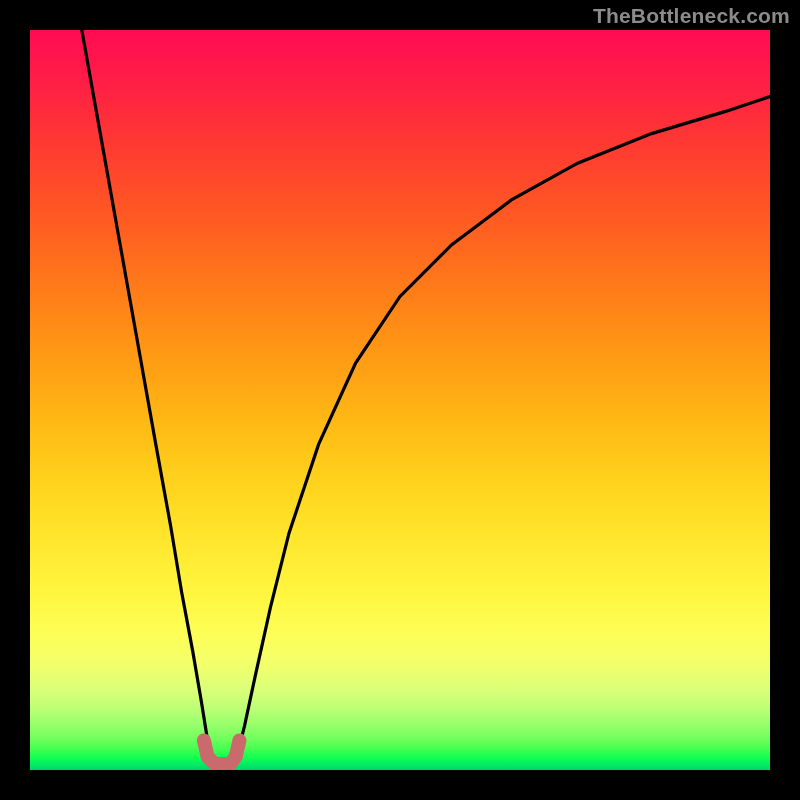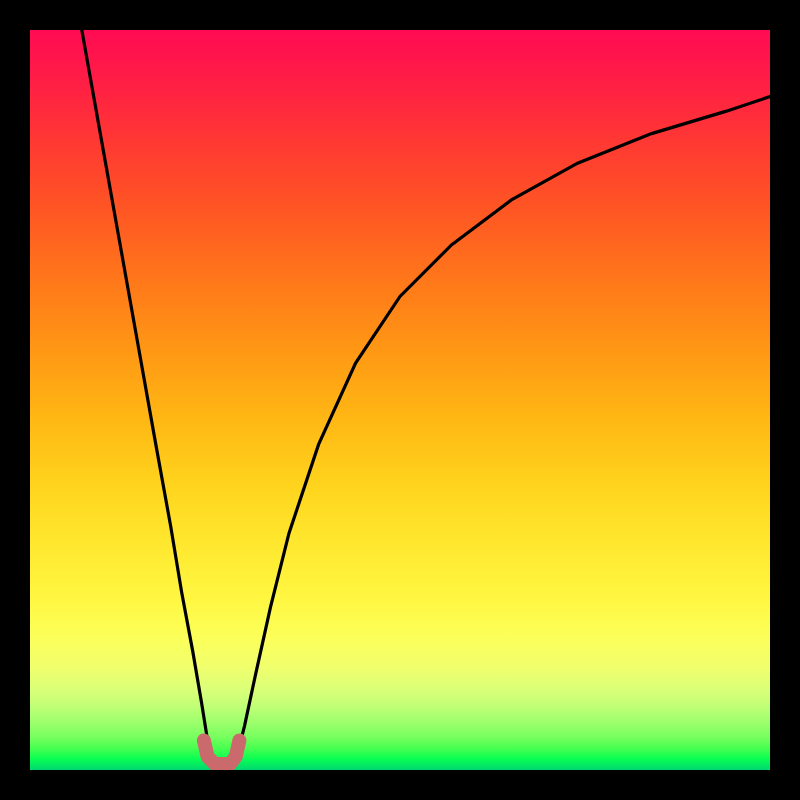--- a/index.html
+++ b/index.html
@@ -73,13 +73,14 @@
 <body>
 <div class="frame">
   <div class="plot">
     <div class="gradient"></div>
     <svg class="curves" viewBox="0 0 740 740">
       <path id="path-left" fill="none" stroke="#000000" stroke-width="3.2" stroke-linecap="round" d="M51.80 0.00 L70.30 103.60 L88.80 207.20 L107.30 310.80 L125.80 414.40 L140.60 495.80 L151.70 562.40 L162.80 621.60 L171.68 673.40 L177.60 710.40 L182.04 725.20"></path>
       <path id="path-right" fill="none" stroke="#000000" stroke-width="3.2" stroke-linecap="round" d="M207.20 725.20 L214.60 695.60 L225.70 643.80 L240.50 577.20 L259.00 503.20 L288.60 414.40 L325.60 333.00 L370.00 266.40 L421.80 214.60 L481.00 170.20 L547.60 133.20 L621.60 103.60 L695.60 81.40 L740.00 66.60"></path>
       <path id="path-bump" fill="none" stroke-linecap="round" stroke-linejoin="round" d="M173.90 710.40 L177.60 726.68 L185.00 734.08 L192.40 734.08 L199.80 734.08 L205.72 726.68 L209.42 710.40" stroke="#cb6a6d" stroke-width="14"></path>
     </svg>
   </div>
+  <div class="watermark">TheBottleneck.com</div>
 </div>
 
 </body></html>

